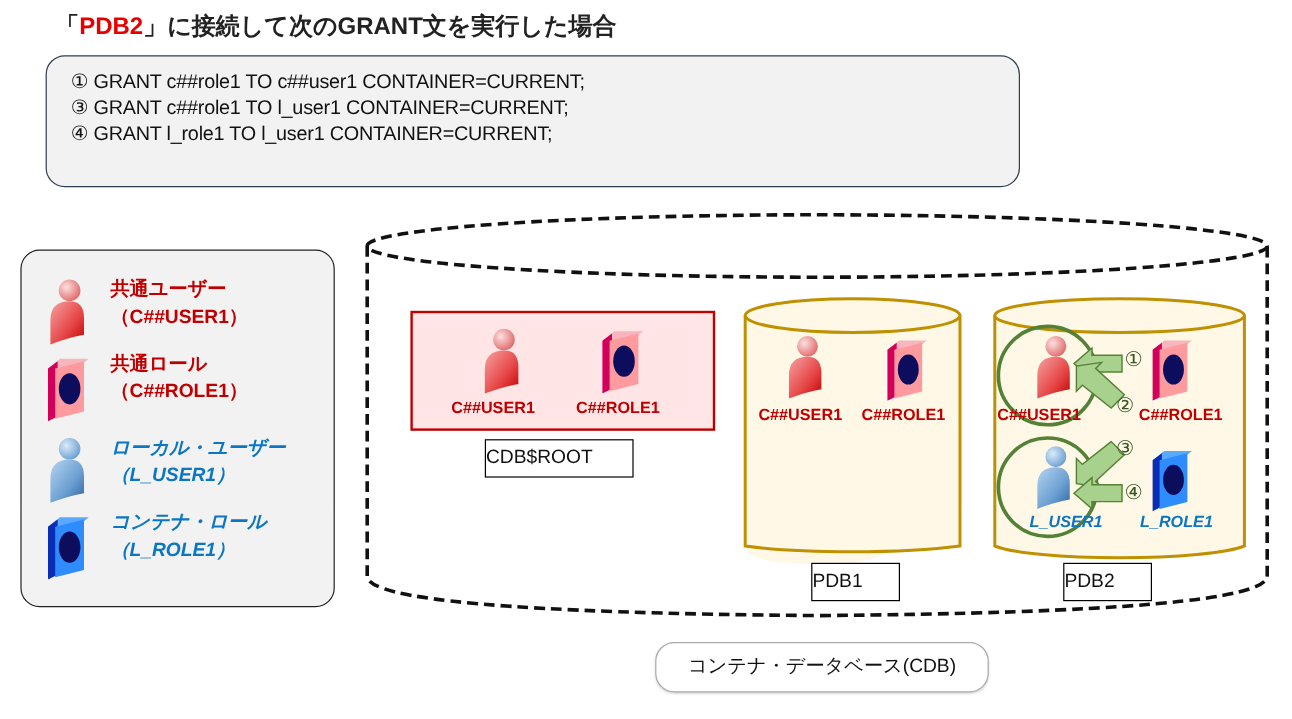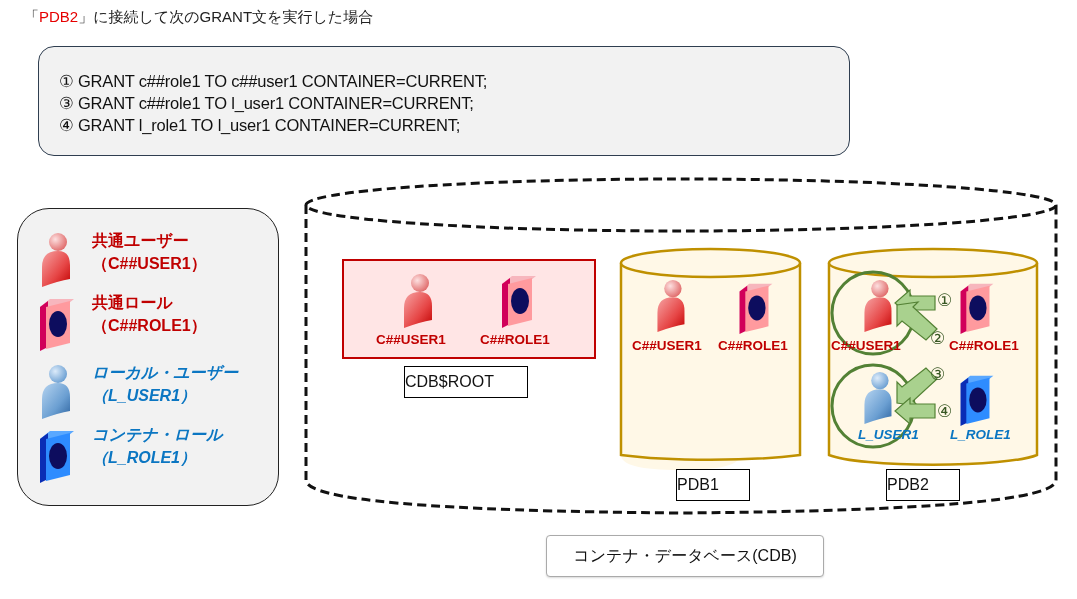--- a/index.html
+++ b/index.html
@@ -1,35 +1,35 @@
 <!DOCTYPE html>
 <html><head>
 <meta charset="utf-8">
 <style>
   html, body { margin:0; padding:0; background:#ffffff; }
   body { width:1077px; height:599px; position:relative; overflow:hidden;
          font-family:"Liberation Sans", "DejaVu Sans", sans-serif; }
   .abs { position:absolute; }
-  #title { left:24px; top:8px; font-size:15px; font-weight:normal; color:#222; white-space:nowrap; }
+  #title { left:46px; top:8px; font-size:20px; font-weight:bold; color:#222; white-space:nowrap; }
   #title .hl { color:#e60000; }
   #sql-box { left:38px; top:46px; width:812px; height:110px; background:#f2f2f2;
-             border:1px solid #2f3e50; border-radius:16px; box-sizing:border-box; padding:23px 0 0 20px; }
+             border:1px solid #2f3e50; border-radius:16px; box-sizing:border-box; padding:10px 0 0 20px; }
   #sql-box .line { font-size:16.5px; line-height:22px; color:#111; white-space:nowrap;
                    font-family:"Liberation Sans Narrow","Liberation Sans", sans-serif; letter-spacing:-0.2px; }
   #legend { left:17px; top:208px; width:262px; height:298px; background:#f2f2f2;
-            border:1px solid #222; border-radius:32px; box-sizing:border-box; }
+            border:1px solid #222; border-radius:16px; box-sizing:border-box; }
   .leg-item { position:absolute; left:18px; width:240px; height:60px; }
   .leg-item .ico { position:absolute; left:0; top:0; width:38px; height:58px; }
   .leg-item .t1, .leg-item .t2 { position:absolute; left:56px; font-size:16px; font-weight:bold; white-space:nowrap; }
   .leg-item .t1 { top:0; } .leg-item .t2 { top:23px; }
   .red { color:#c00000; } .blue { color:#0b76c2;font-style:italic; }
   .box-label { position:absolute; border:1px solid #000; background:#fff; font-size:16px; color:#111;
                box-sizing:border-box; line-height:30px; }
   .icon-label { position:absolute; font-size:13.5px; font-weight:bold; white-space:nowrap; text-align:center; }
-  #cdb-label { left:546px; top:535px; width:278px; height:42px; border:1px solid #aaa; border-radius:4px;
+  #cdb-label { left:546px; top:535px; width:278px; height:42px; border:1px solid #aaa; border-radius:16px;
                background:#fff; font-size:16px; color:#111; text-align:center; line-height:40px; box-sizing:border-box;
                box-shadow:0 1px 2px rgba(0,0,0,0.15); }
 </style>
 </head>
 <body>
 
 <svg width="0" height="0" style="position:absolute">
   <defs>
     <linearGradient id="gRedBody" x1="0" y1="0" x2="1" y2="1">
       <stop offset="0" stop-color="#f6a3a3"></stop>

